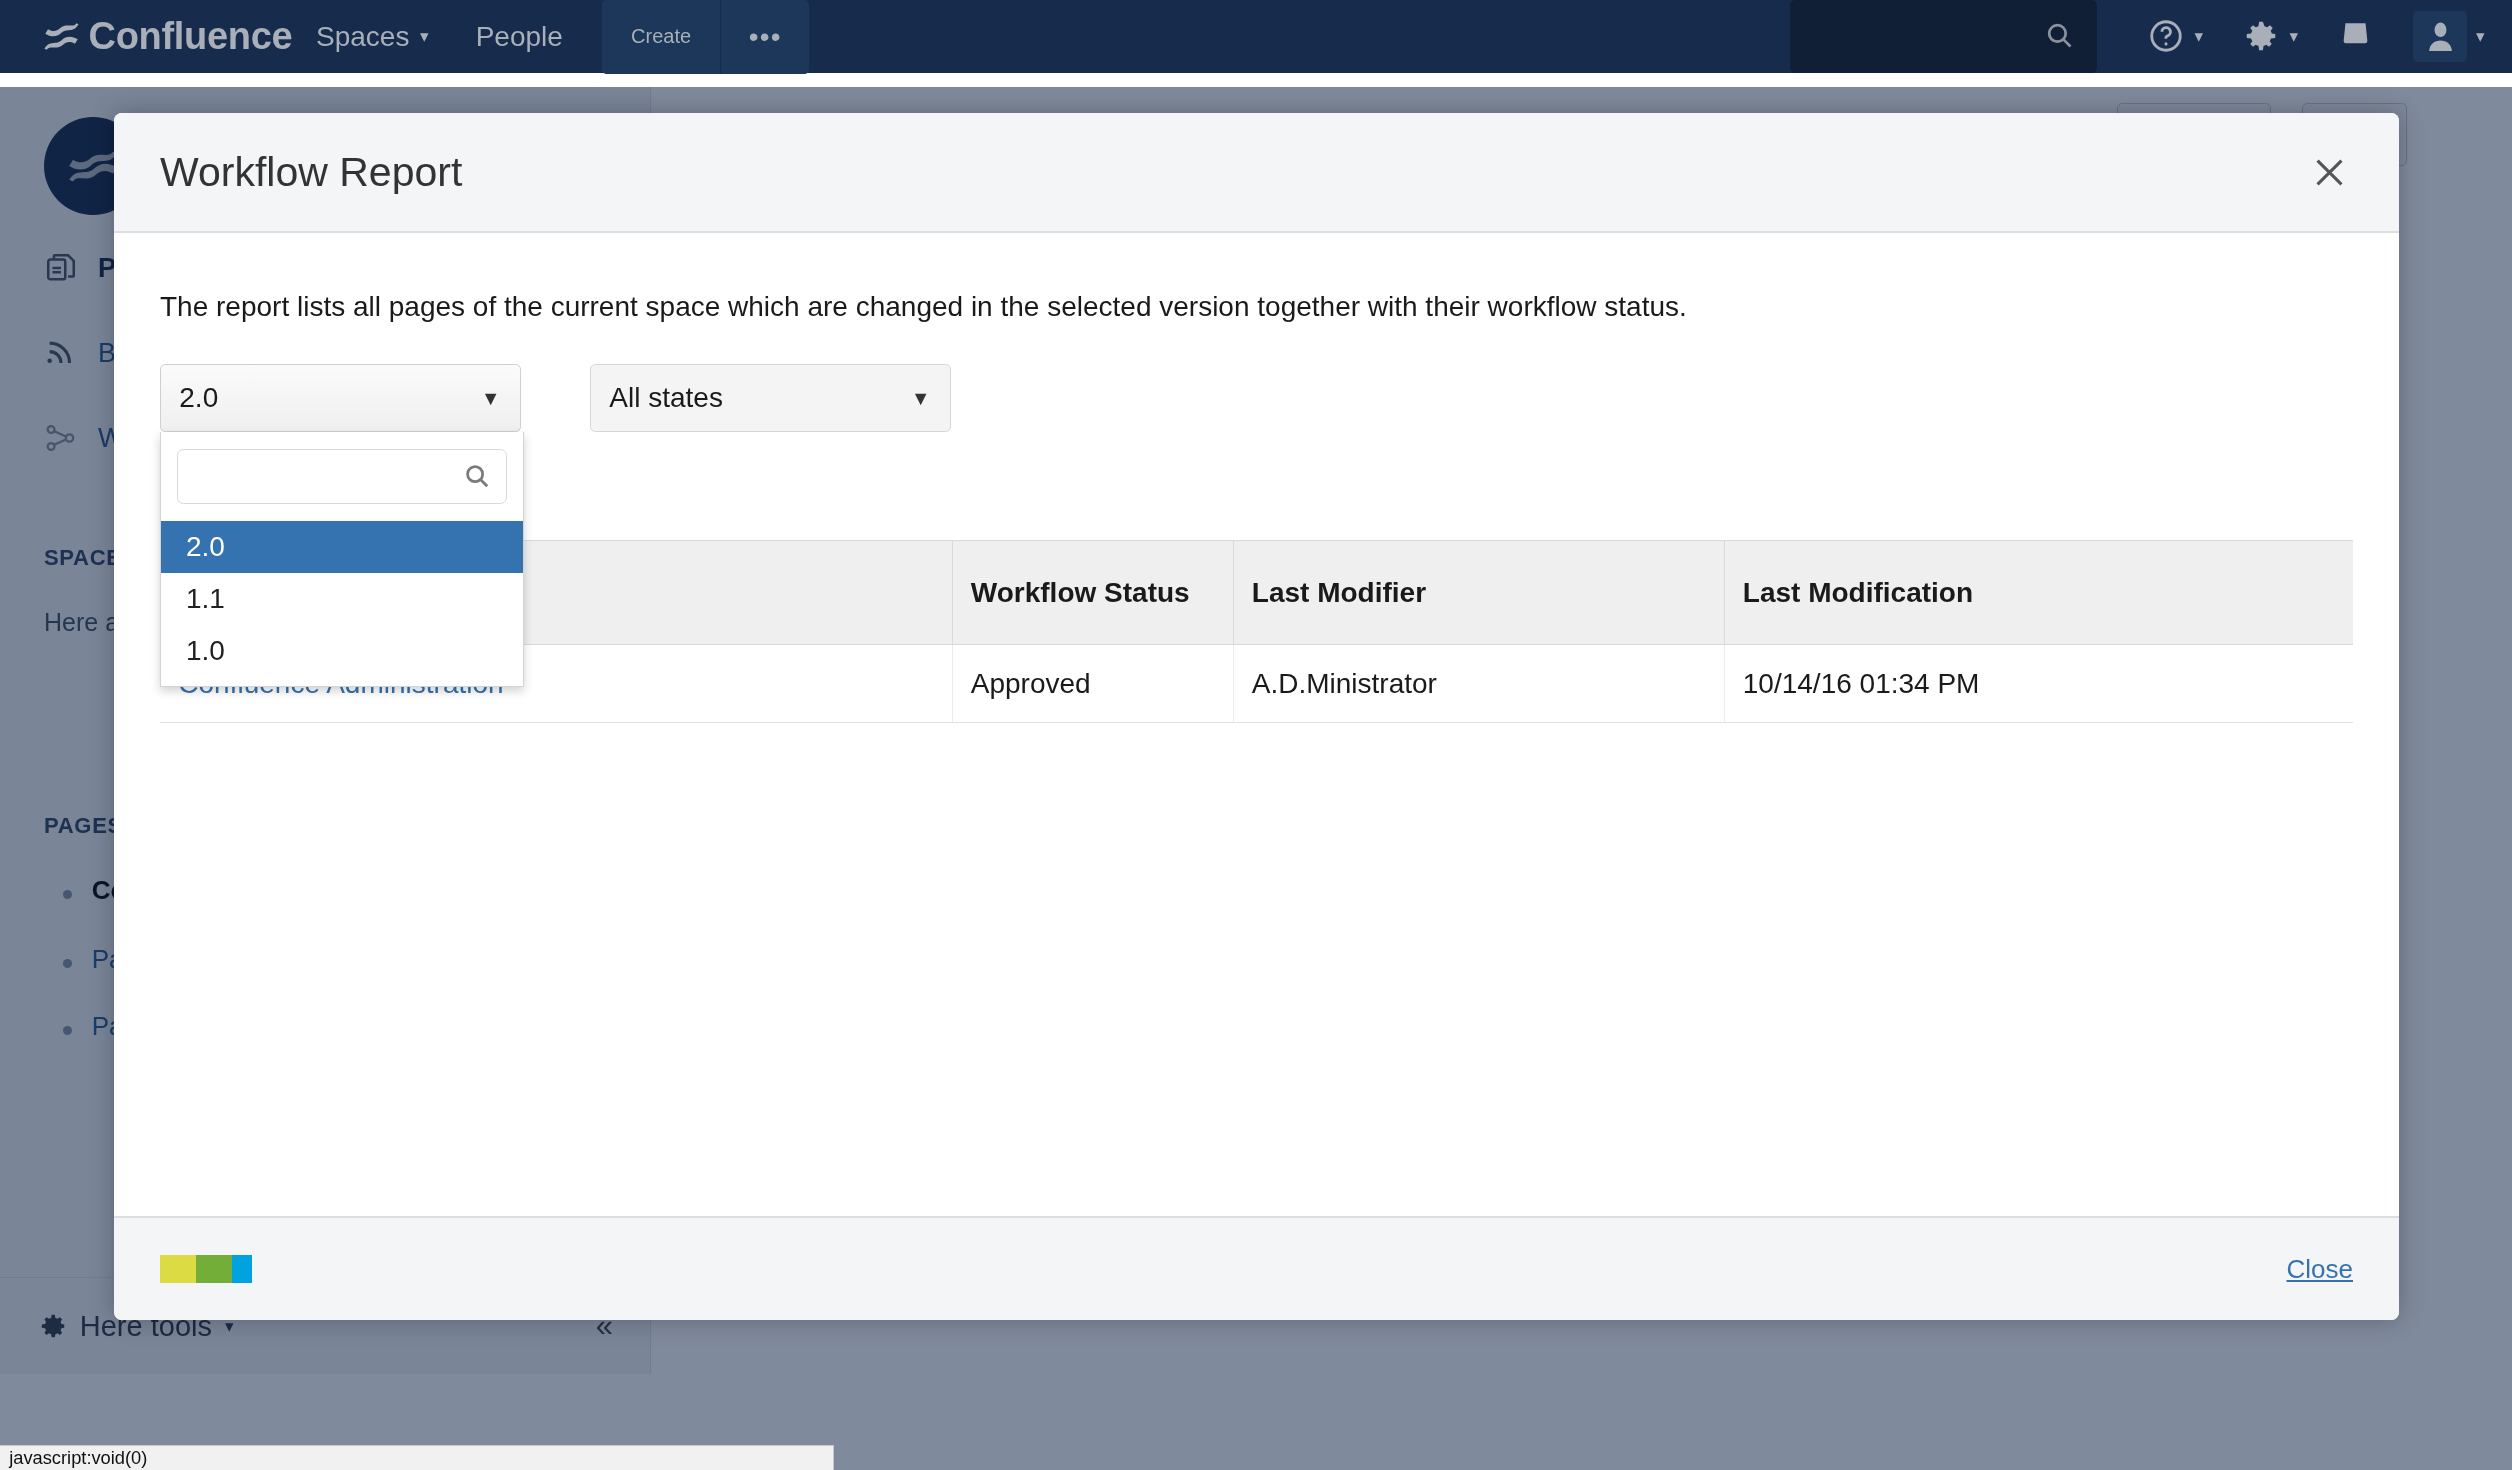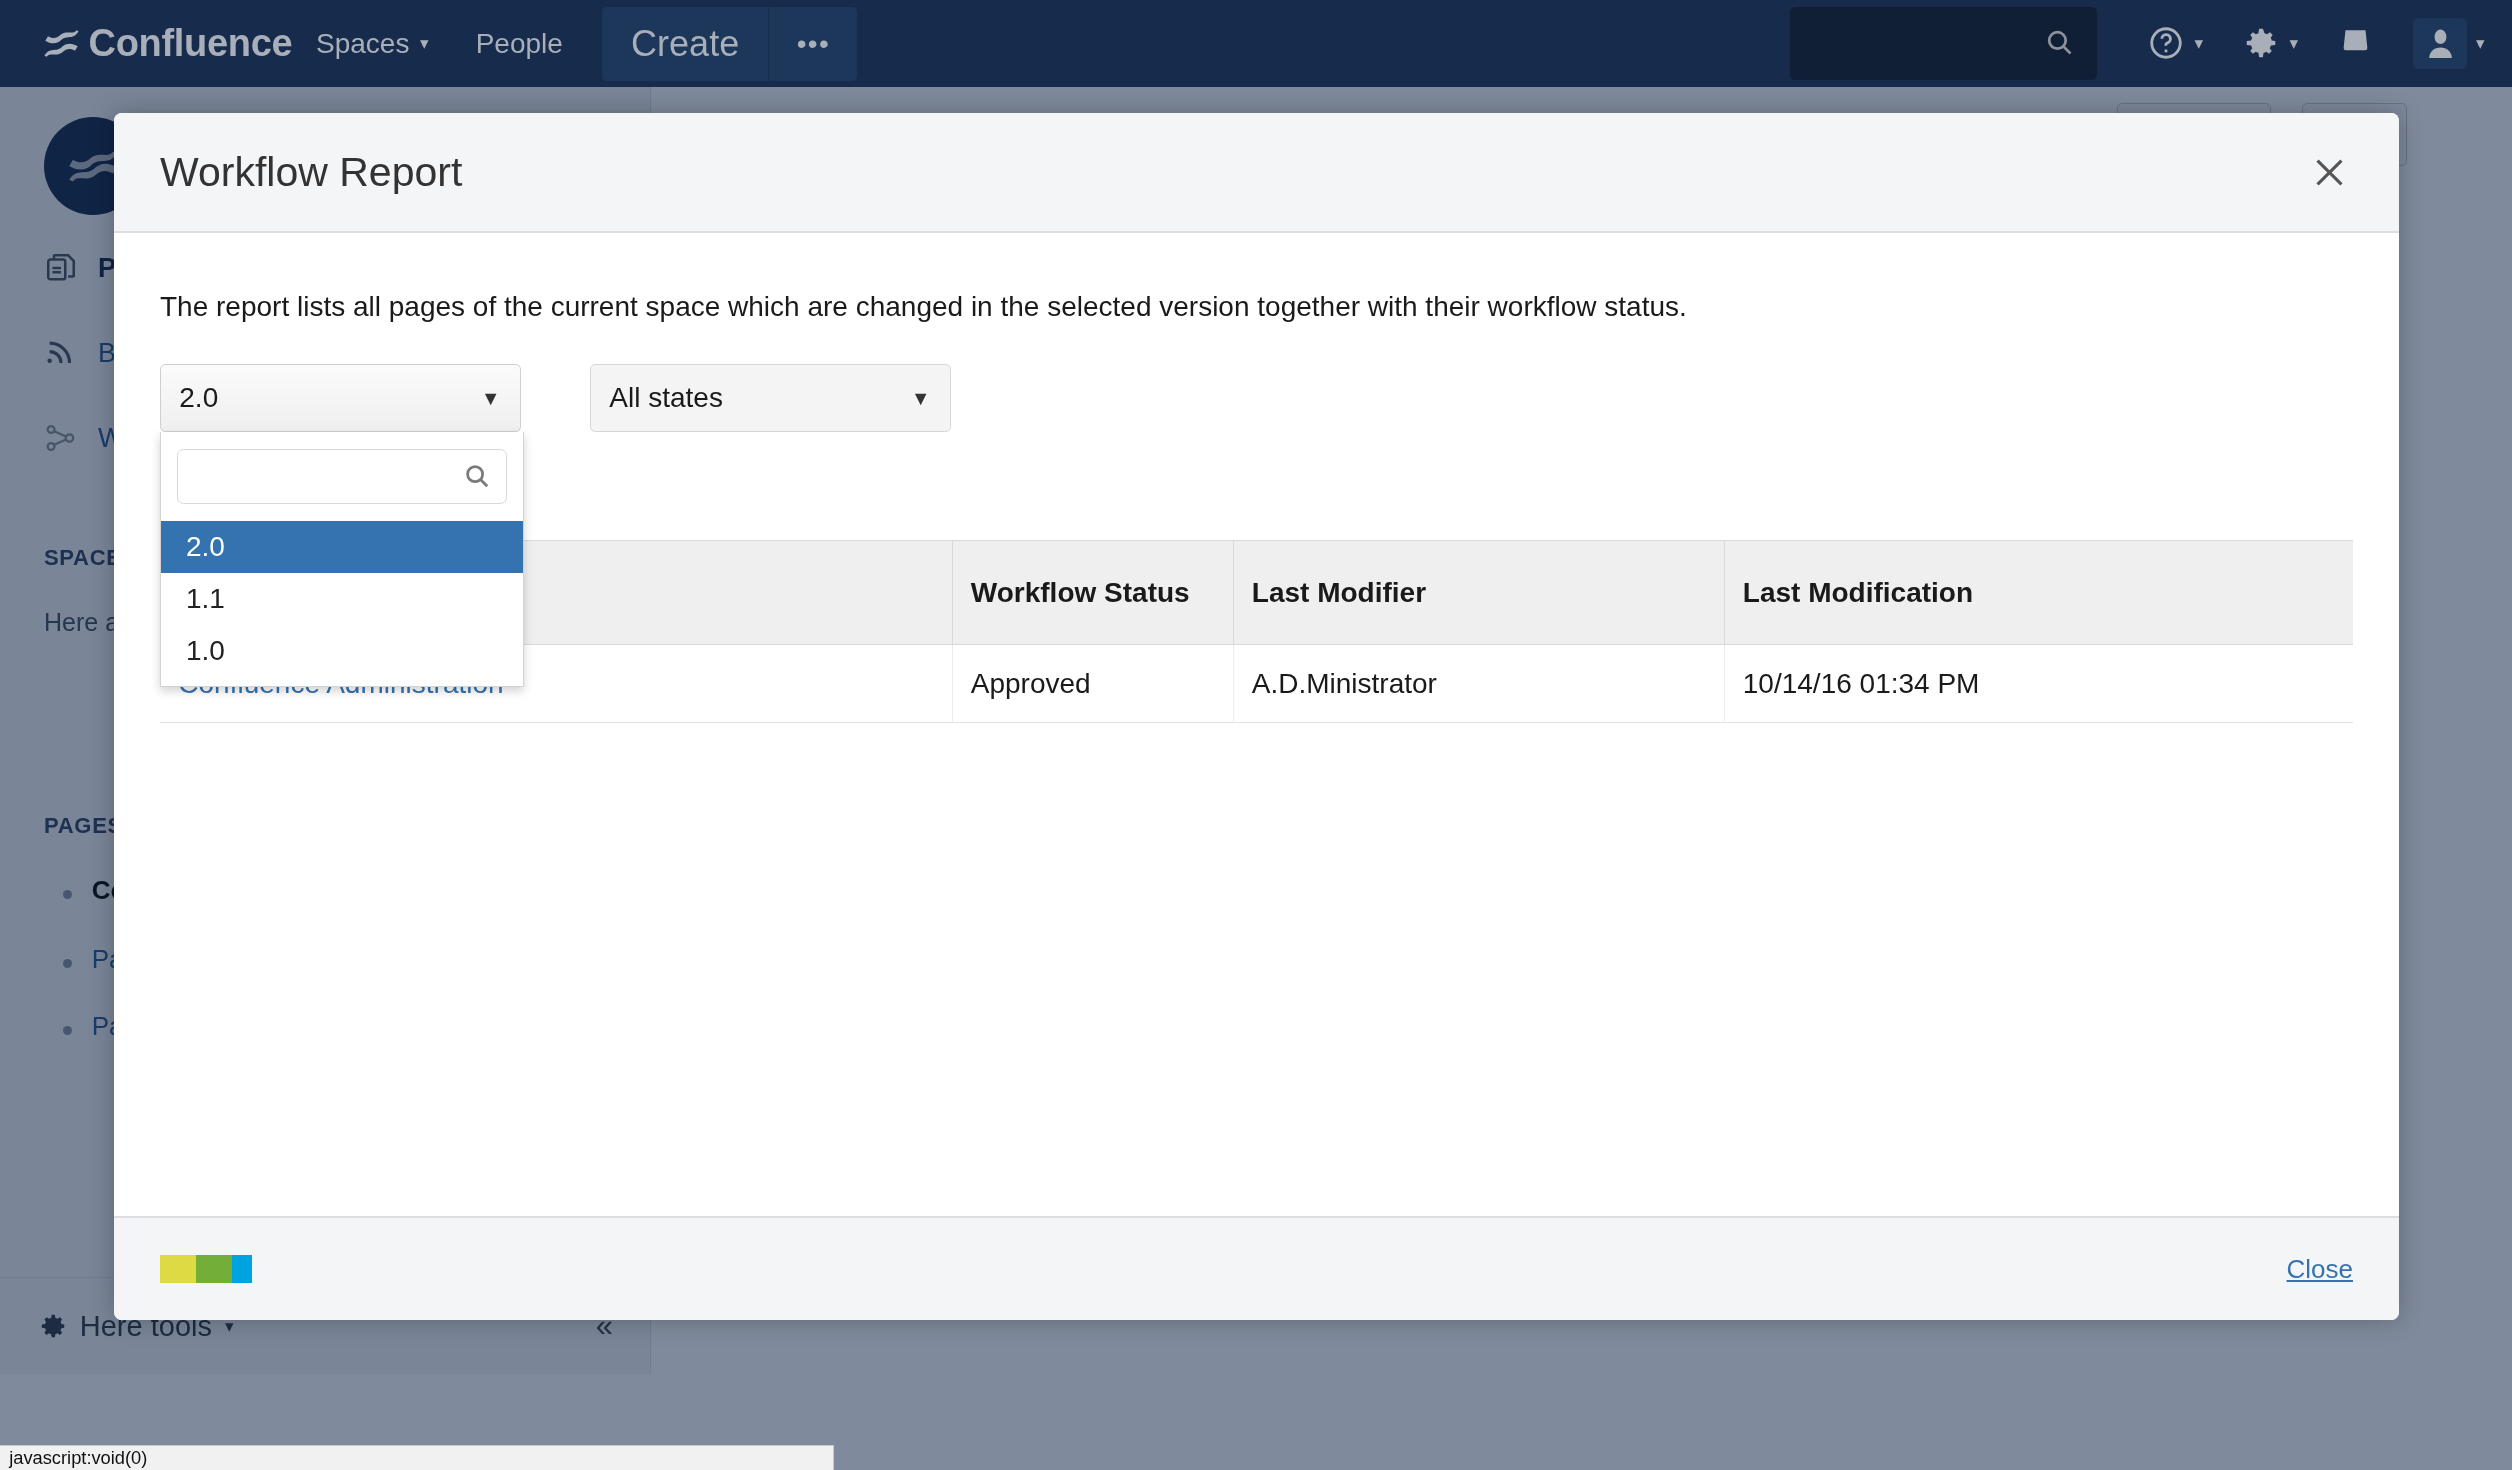--- a/index.html
+++ b/index.html
@@ -4,37 +4,37 @@
 <style>
   * { box-sizing: border-box; margin: 0; padding: 0; }
   html, body {
     width: 2512px; height: 1471px;
     font-family: "Liberation Sans", sans-serif;
     background: #fff; overflow: hidden;
   }
 
   
   #topnav {
-    position: absolute; left: 0; top: 0; width: 2512px; height: 87px;
+    position: absolute; left: 0; top: 0; width: 2512px; height: 73px;
     background: #172b4d; display: flex; align-items: center;
     z-index: 5;
   }
   .brand {
     display: flex; align-items: center; margin-left: 41px;
     color: #a9afb8; font-size: 38px; font-weight: bold;
     letter-spacing: -0.3px;
   }
   .brand-mark { width: 41px; height: 41px; margin-right: 6.5px; }
   .nav-item {
     color: #a9afb8; font-size: 28px; padding: 0 23.6px; height: 87px;
     display: flex; align-items: center; white-space: nowrap;
   }
   .nav-item .caret { margin-left: 10.5px; font-size: 17px; }
   .nav-create {
-    background: #1c3759; color: #a9afb8; font-size: 36px;
+    background: #1c3759; color: #a9afb8; font-size: 20px;
     height: 74px; display: flex; align-items: center; padding: 0 29px;
     margin-left: 15.7px; border-radius: 4.6px 0 0 4.6px;
   }
   .nav-more {
     background: #1c3759; color: #a9afb8; font-size: 28px;
     height: 74px; display: flex; align-items: center; padding: 0 27.5px;
     border-radius: 0 4.6px 4.6px 0; border-left: 1.3px solid #172b4d;
     letter-spacing: 1.3px;
   }
   .nav-right {

